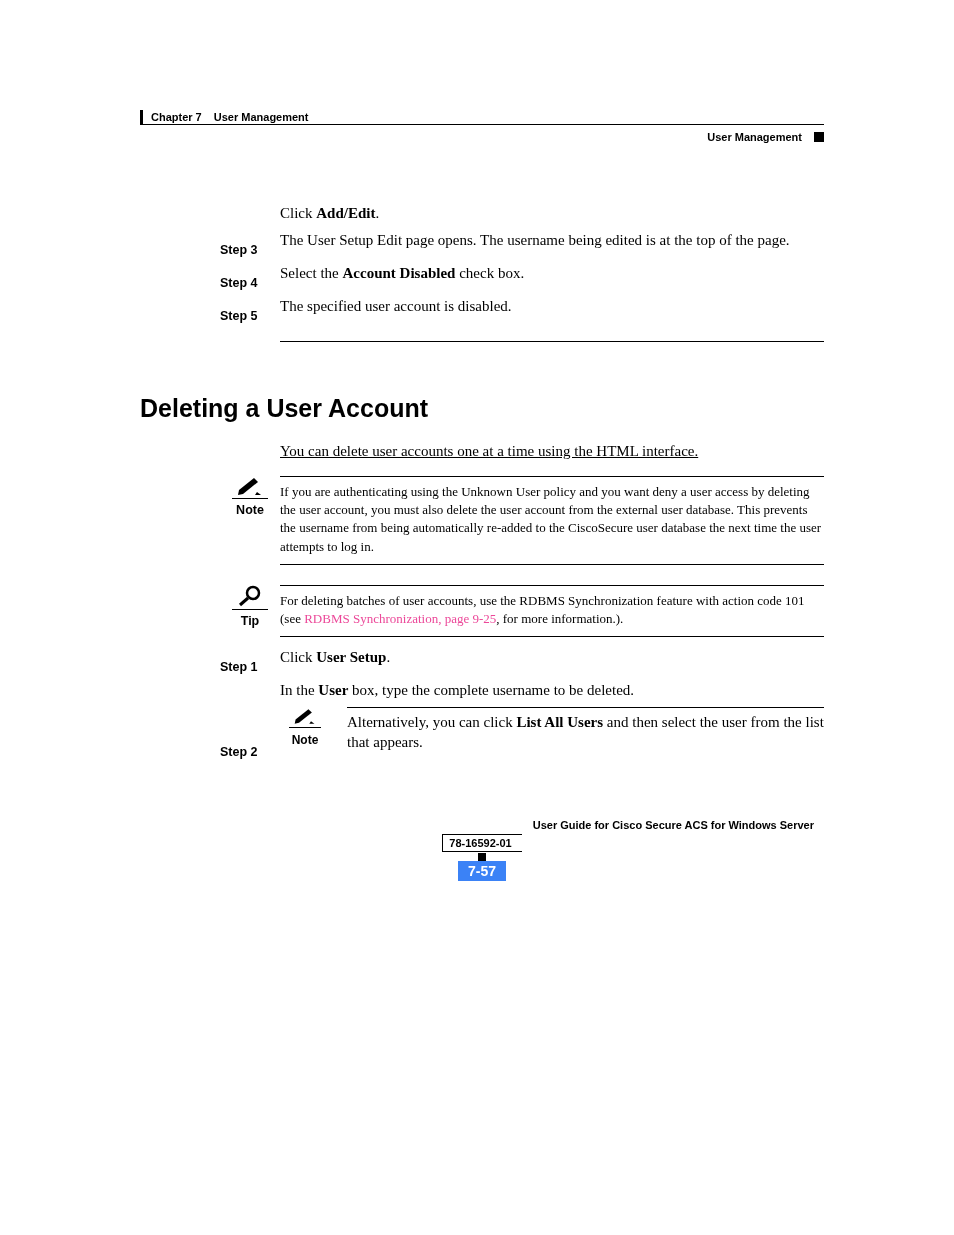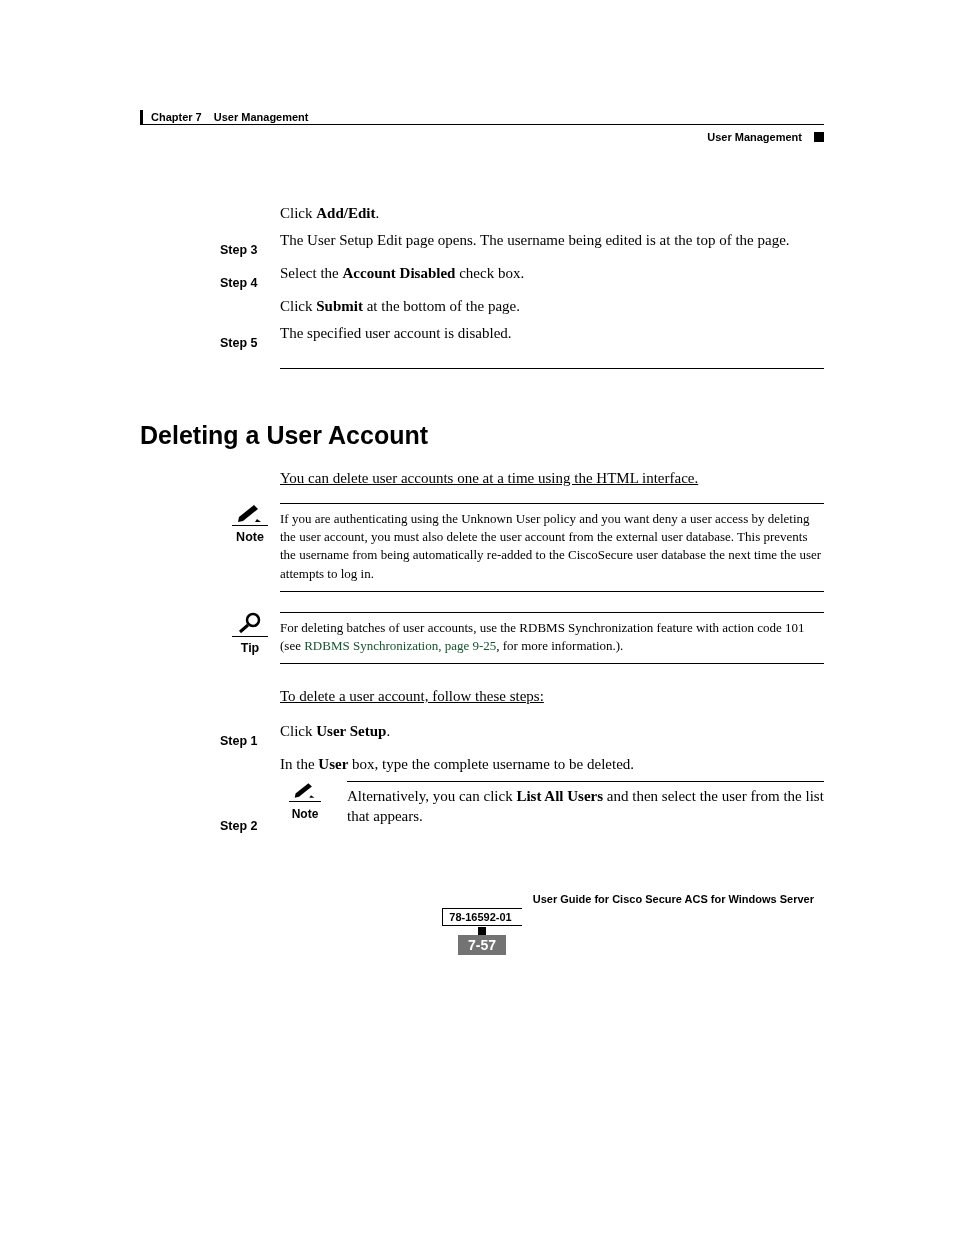--- a/index.html
+++ b/index.html
@@ -128,21 +128,21 @@
     margin-bottom: 6px;
   }
   .callout .content .bottom-rule {
     border-top: 1.5px solid #000;
     margin-top: 8px;
   }
   .callout .content p {
     margin: 0;
   }
   .link {
-    color: #14532d;
+    color: #ec4899;
     font-family: Liberation Serif, serif;
   }
   .nested-callout {
     display: flex;
     margin-top: 6px;
   }
   .nested-callout .nicon {
     width: 50px;
     flex-shrink: 0;
     text-align: center;
@@ -203,21 +203,21 @@
     flex: 1;
     border-top: 1px solid #000;
   }
   .footer .ruleblk .rbox {
     width: 8px;
     height: 8px;
     background: #000;
     margin: 0 4px;
   }
   .footer .ruleblk .pagenum {
-    background: #737373;
+    background: #3b82f6;
     color: #fff;
     font-family: Arial, Helvetica, sans-serif;
     font-size: 14px;
     font-weight: bold;
     padding: 2px 10px;
   }
   b { font-weight: bold; }
 </style>
 </head>
 <body>
@@ -251,23 +251,20 @@
       <div class="step-label">Step 4</div>
       <div class="step-body">
         <p>
           <span>Select the </span><b>Account Disabled</b><span> check box.</span>
         </p>
       </div>
     </div>
     <div class="step-row">
       <div class="step-label">Step 5</div>
       <div class="step-body">
-        <p>
-          <span>Click </span><b>Submit</b><span> at the bottom of the page.</span>
-        </p>
         <p>The specified user account is disabled.</p>
       </div>
     </div>
   </div>
   <div class="steps-divider"></div>
 
   <div class="section-h">Deleting a User Account</div>
 
   <p class="body-p">You can delete user accounts one at a time using the HTML interface.</p>
 
@@ -298,21 +295,20 @@
     </div>
     <div class="content">
       <div class="top-rule"></div>
       <p>
         <span>For deleting batches of user accounts, use the RDBMS Synchronization feature with action code 101 (see </span><span class="link">RDBMS Synchronization, page 9-25</span><span>, for more information.).</span>
       </p>
       <div class="bottom-rule"></div>
     </div>
   </div>
 
-  <p class="body-p" style="margin-top:22px">To delete a user account, follow these steps:</p>
 
   <div class="steps" style="margin-top:10px">
     <div class="step-row">
       <div class="step-label">Step 1</div>
       <div class="step-body">
         <p>
           <span>Click </span><b>User Setup</b><span>.</span>
         </p>
       </div>
     </div>

